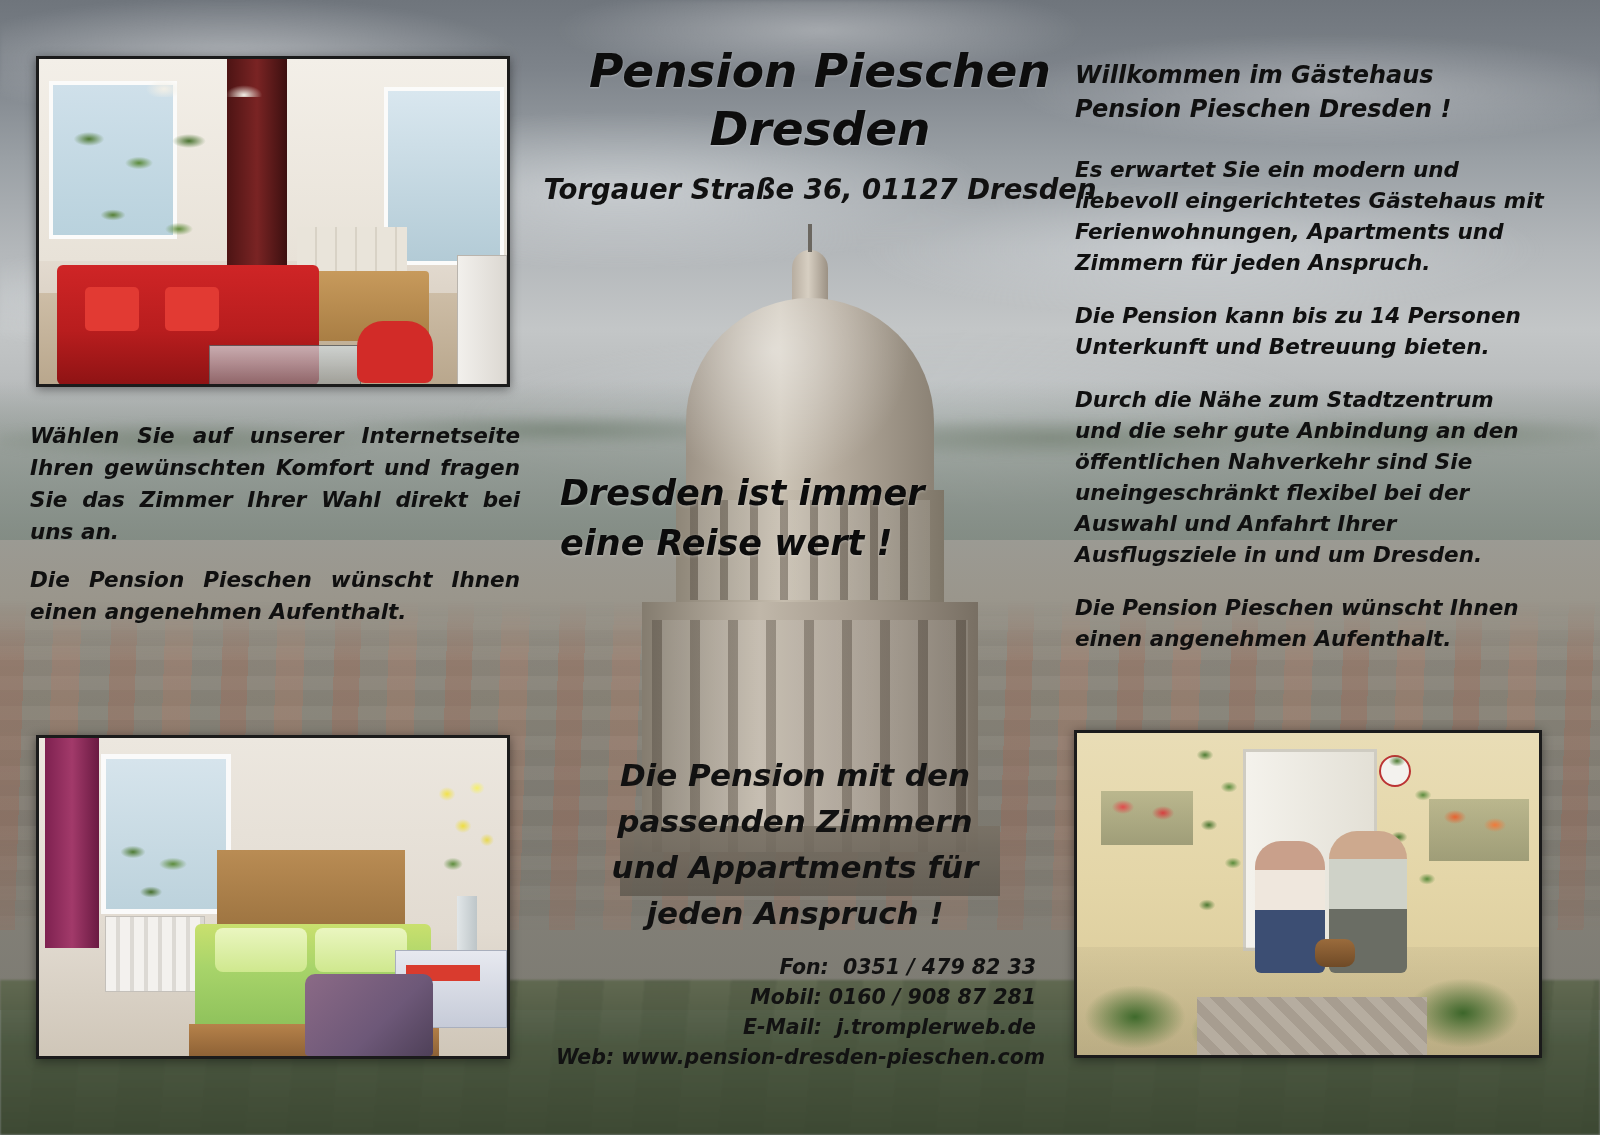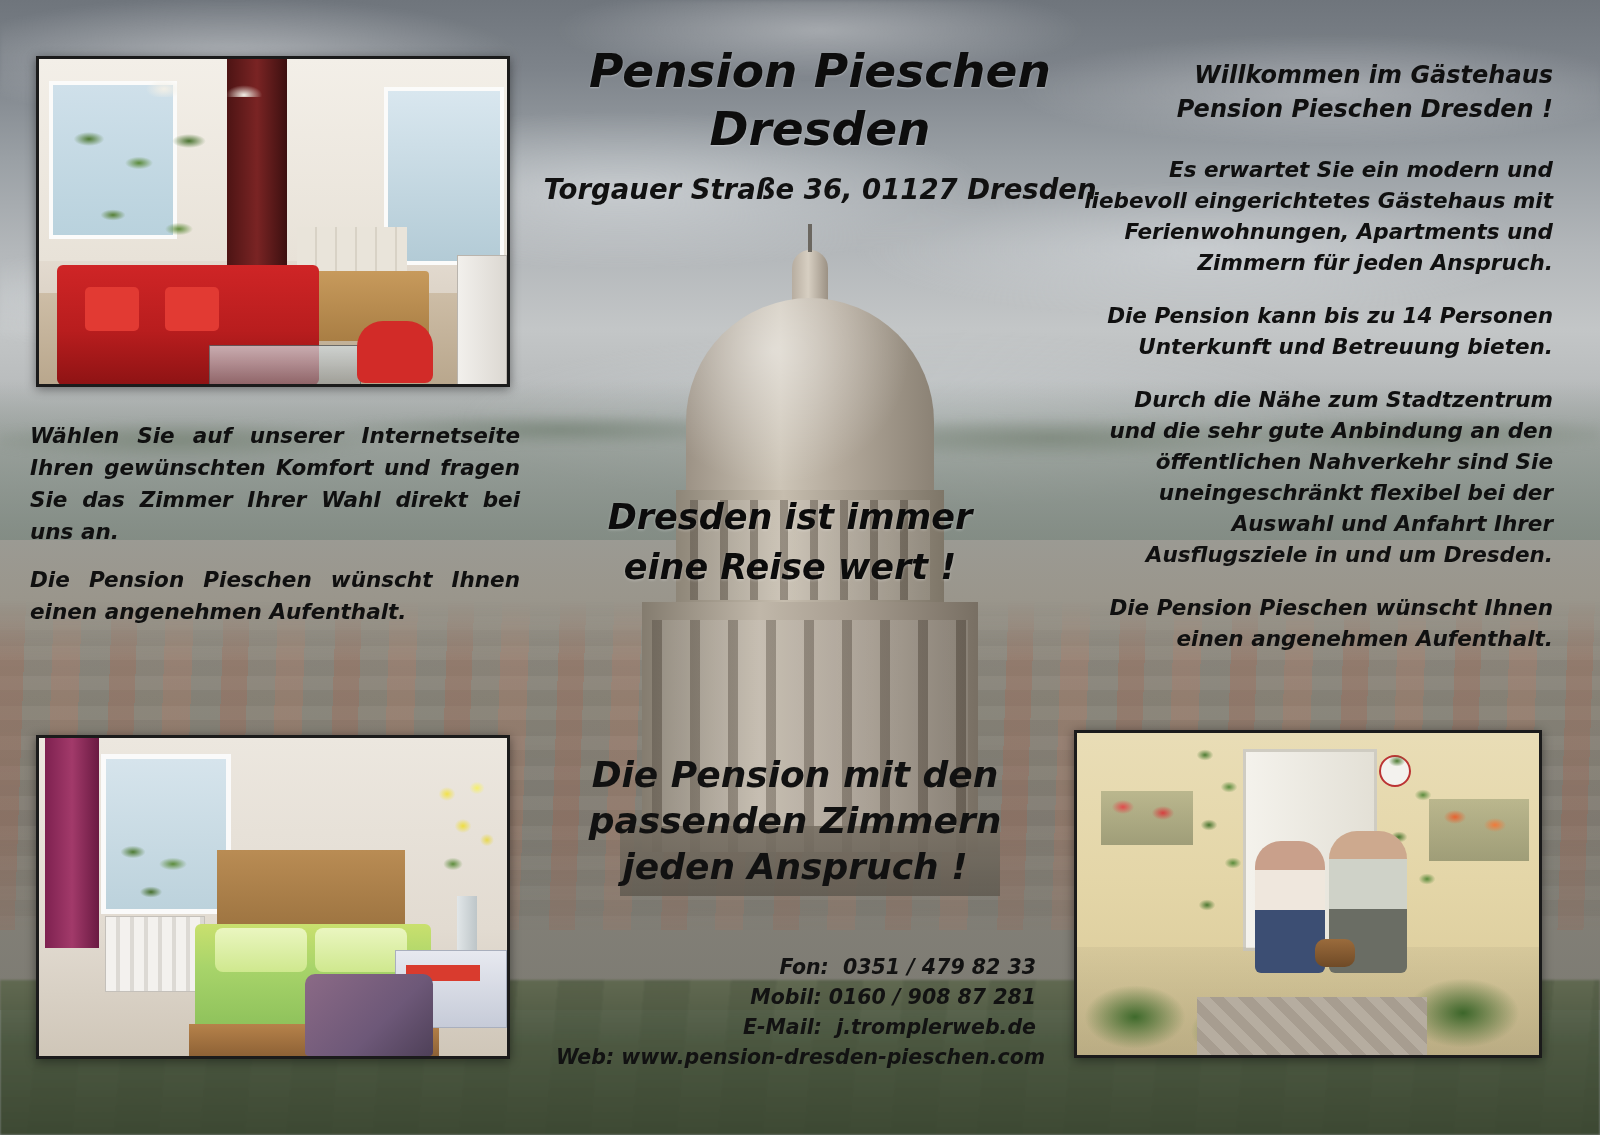--- a/index.html
+++ b/index.html
@@ -305,31 +305,31 @@
     text-shadow: 0 1px 2px rgba(255,255,255,.35);
   }
   .subtitle {
     margin-top: 14px;
     font-weight: bold; font-style: italic;
     font-size: 27.5px; line-height: 34px;
     color: #111;
   }
 
   #slogan-reise {
-    left: 560px; top: 492px; width: 460px; text-align: center;
+    left: 560px; top: 468px; width: 460px; 
     font-weight: bold; font-style: italic;
     font-size: 35px; line-height: 50px;
     color: #0c0c0c;
     text-shadow: 0 1px 3px rgba(255,255,255,.3);
   }
 
   #slogan-zimmer {
     left: 560px; top: 752px; width: 470px; text-align: center;
     font-weight: bold; font-style: italic;
-    font-size: 36px; line-height: 46px;
+    font-size: 31px; line-height: 46px;
     color: #111;
   }
 
   #contact-block {
     left: 556px; top: 952px; width: 480px; text-align: right;
     font-weight: bold; font-style: italic;
     font-size: 20.5px; line-height: 30px;
     color: #121212;
   }
   #contact-block .row { white-space: pre; }
@@ -341,22 +341,21 @@
     color: #101010;
     text-align: justify;
   }
   #left-text p { margin: 0 0 16px 0; }
 
   #right-text {
     left: 1075px; top: 58px; width: 470px;
     font-weight: bold; font-style: italic;
     font-size: 21.5px; line-height: 31px;
     color: #101010;
-    text-align: right;
-    margin-left: 8px;
+    text-align: left;
   }
   #right-text p { margin: 0 0 22px 0; }
   #right-text p.lead { font-size: 24px; line-height: 34px; margin-bottom: 28px; }
 </style>
 </head>
 <body>
 
 <div id="flyer">
 
   <div class="bg-sky"></div>
@@ -444,20 +443,21 @@
   </div>
 
   <div class="txt" id="slogan-reise">
     <div>Dresden ist immer</div>
     <div>eine Reise wert !</div>
   </div>
 
   <div class="txt" id="slogan-zimmer">
     <div>Die Pension mit den</div>
     <div>passenden Zimmern</div>
+    <div>und Appartments für</div>
     <div>jeden Anspruch !</div>
   </div>
 
   <div class="txt" id="contact-block">
     <div class="row">Fon:  0351 / 479 82 33</div>
     <div class="row">Mobil: 0160 / 908 87 281</div>
     <div class="row">E-Mail:  j.tromplerweb.de</div>
     <div class="row">Web: www.pension-dresden-pieschen.com</div>
   </div>
 

